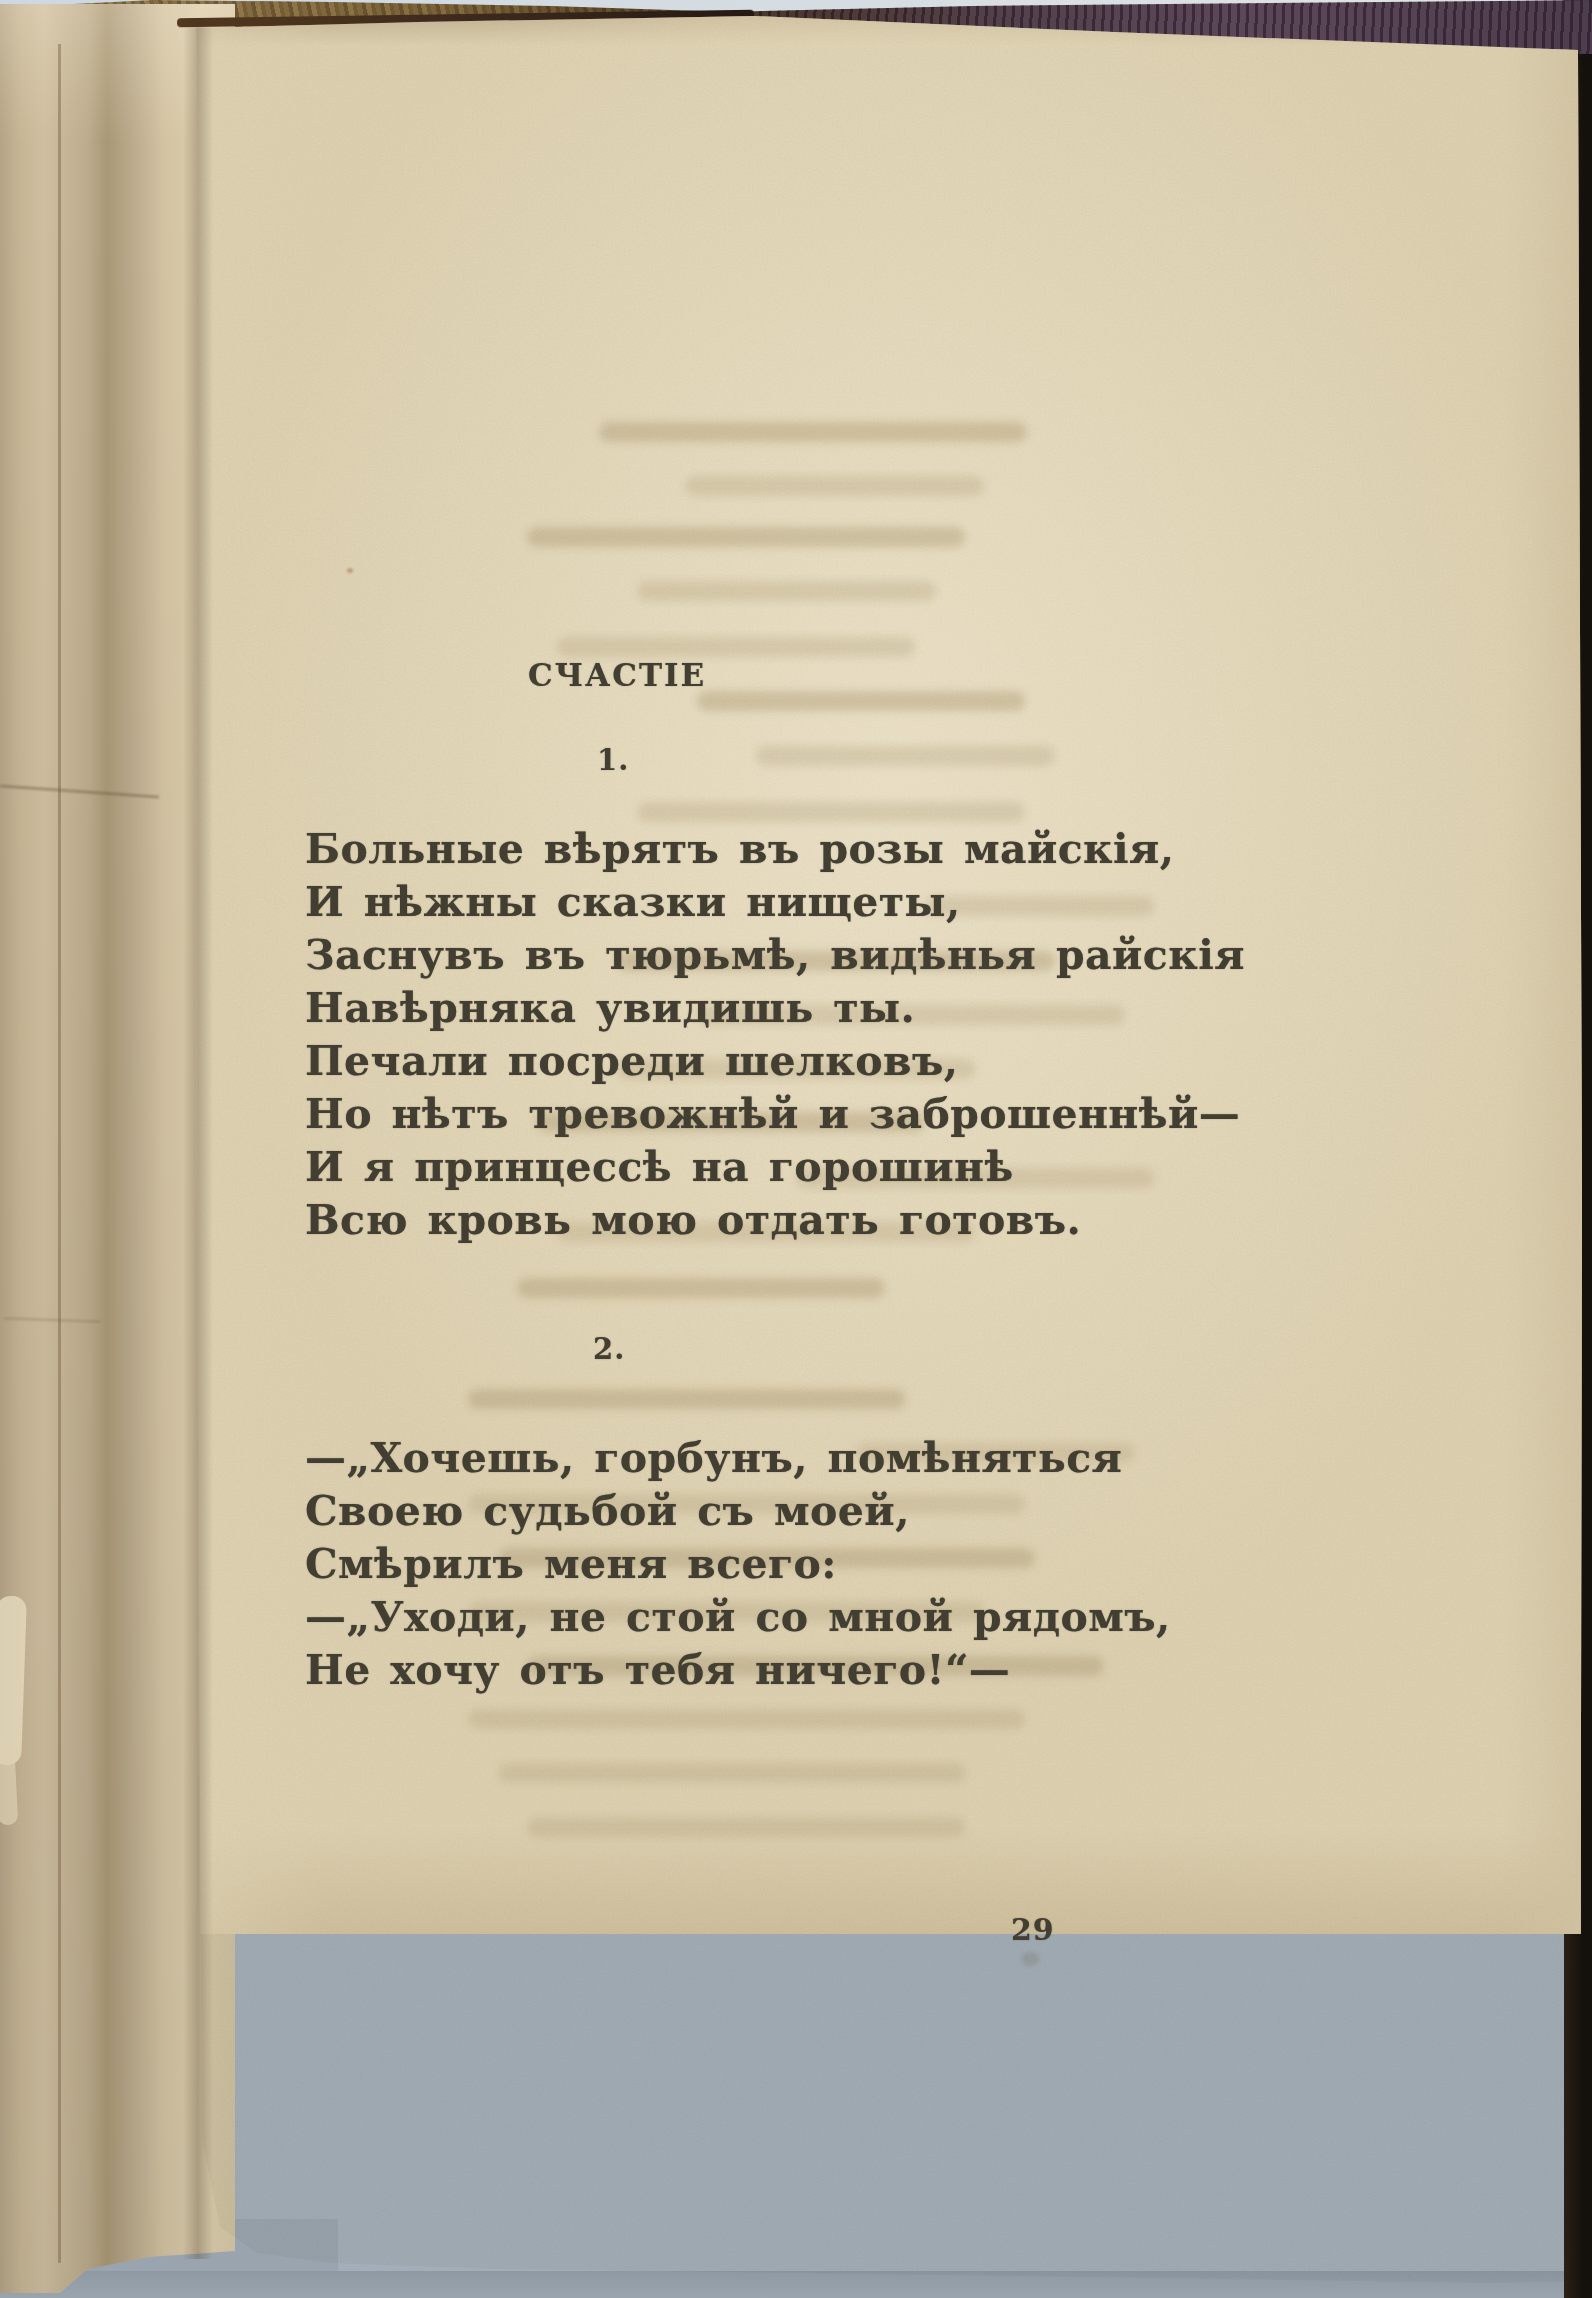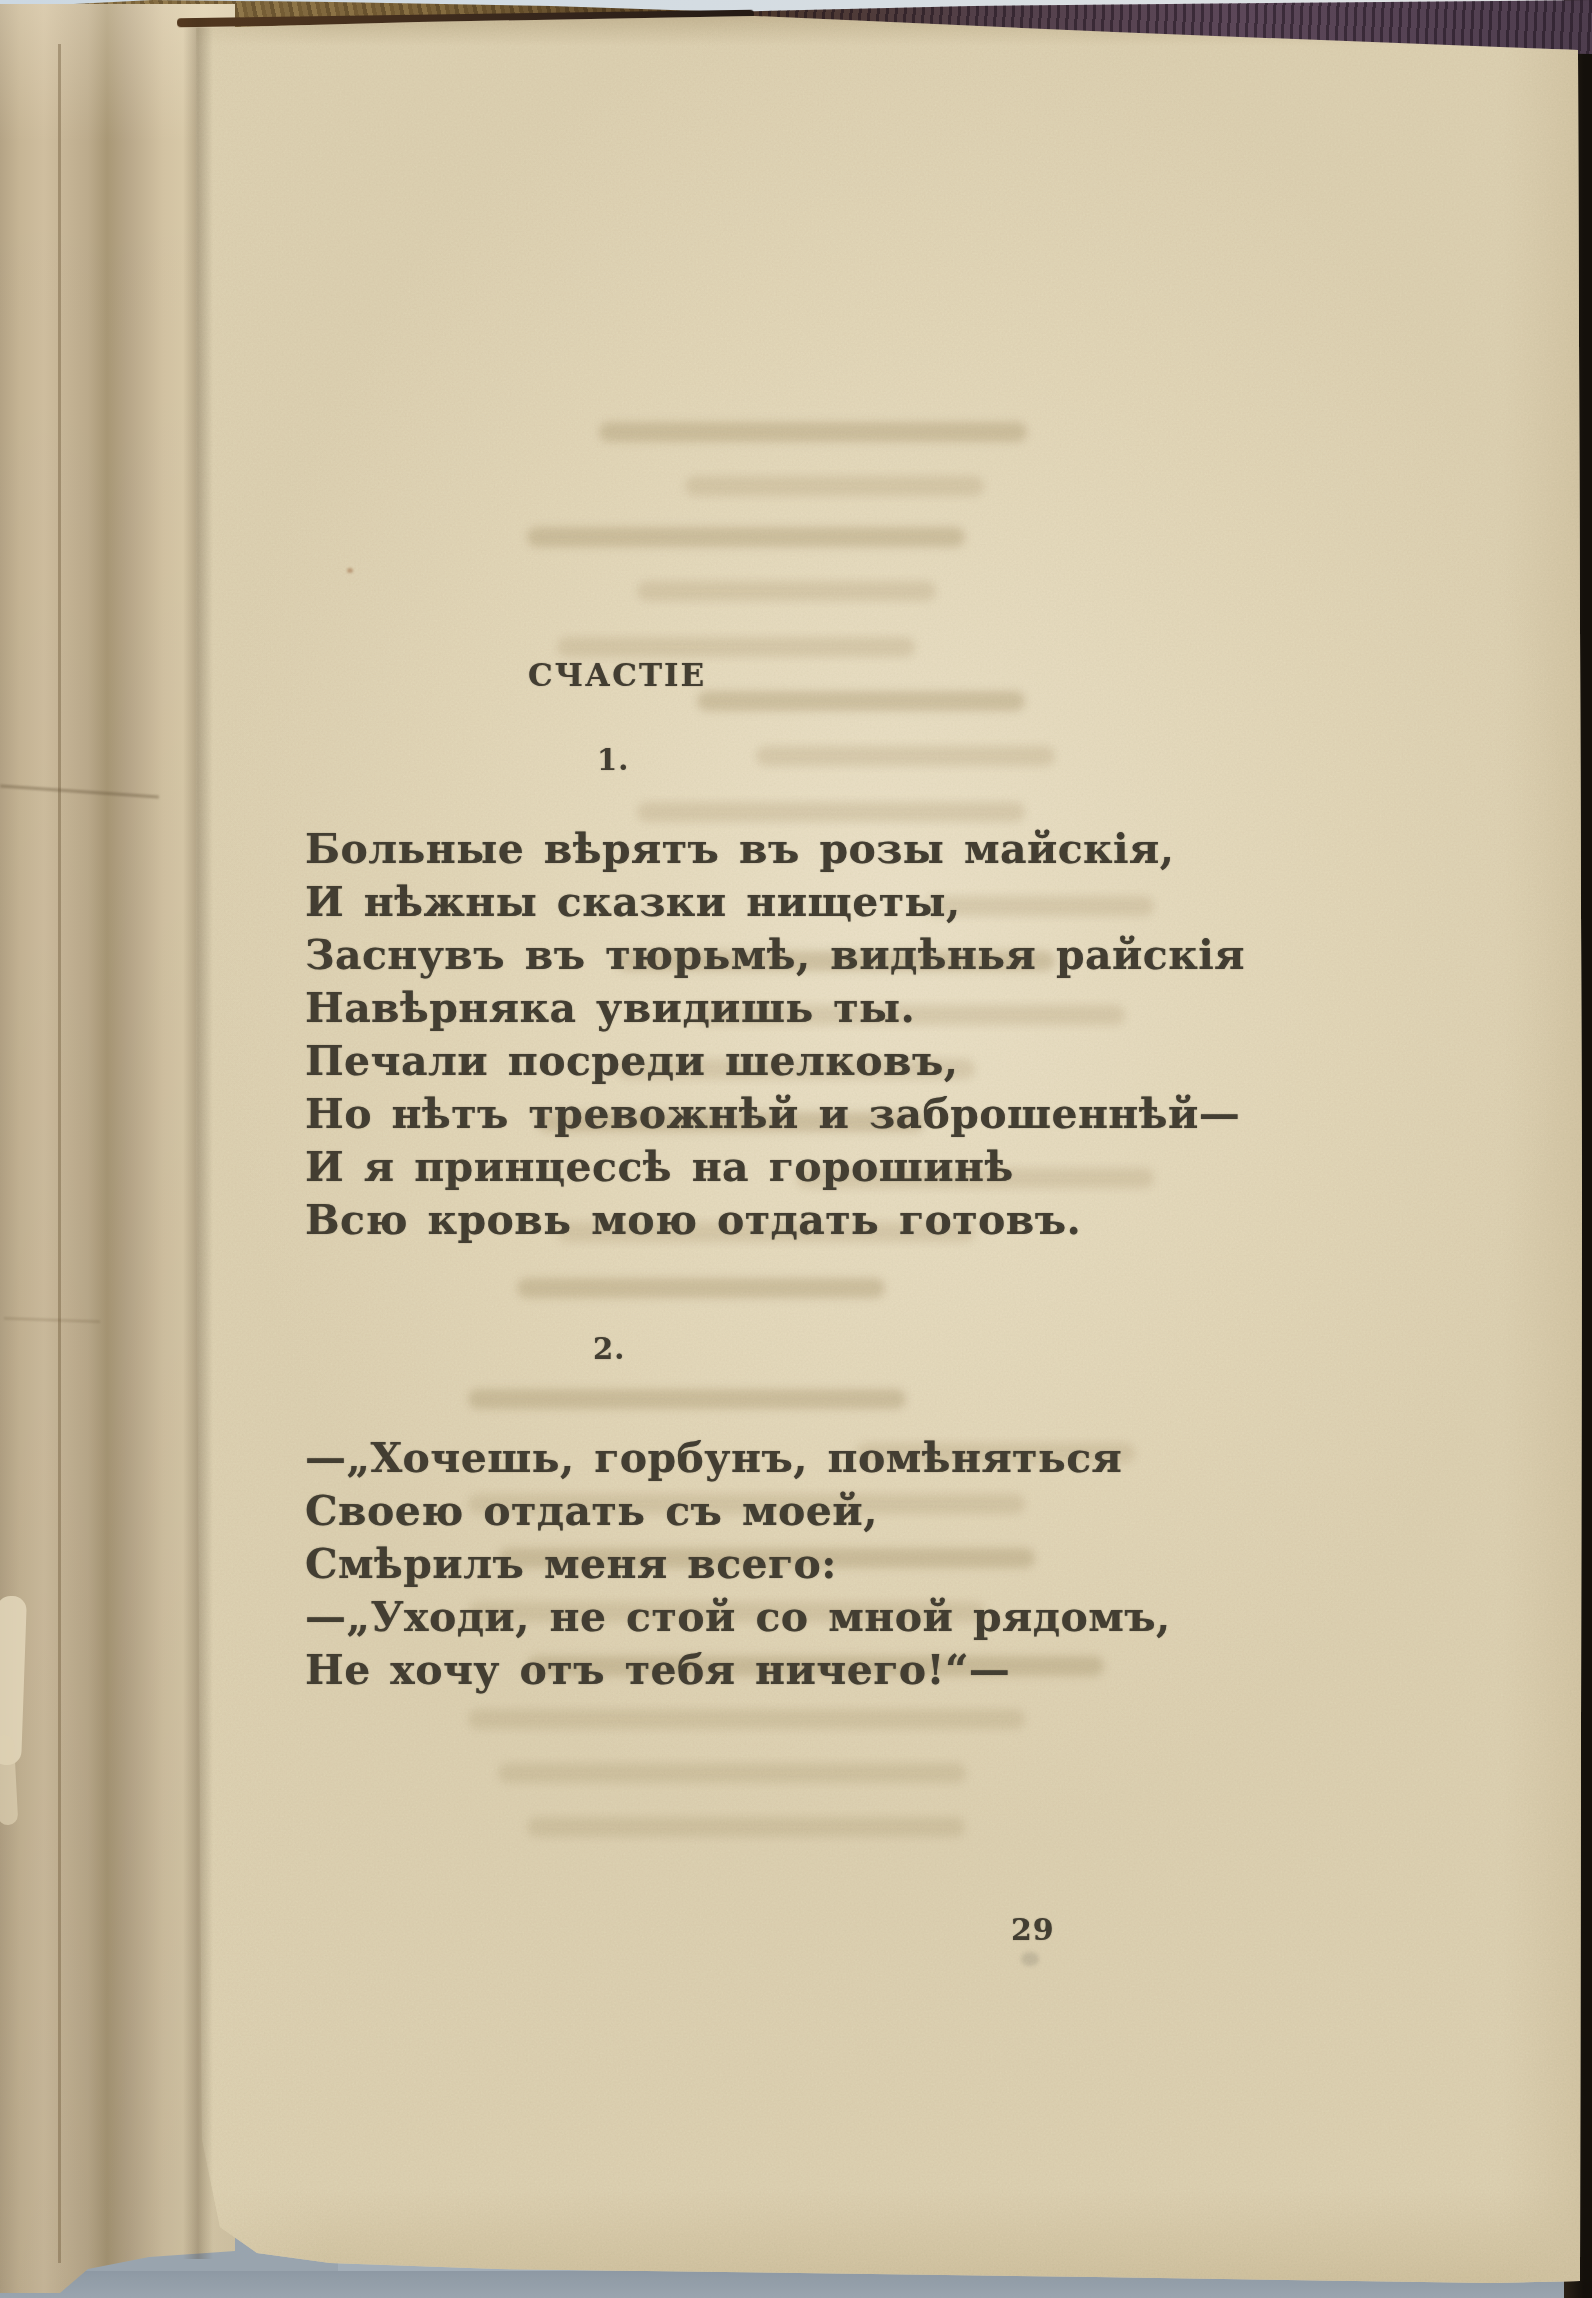--- a/index.html
+++ b/index.html
@@ -45,21 +45,21 @@
   .crease2{left:4px;top:1315px;width:96px;height:2px;background:rgba(96,78,52,.28);transform:rotate(2deg);filter:blur(1px);}
   .tear1{left:-6px;top:1592px;width:30px;height:169px;background:#e3d7bb;border-radius:14px;transform:rotate(2deg);opacity:.85;}
   .tear2{left:-4px;top:1731px;width:20px;height:90px;background:#ddd0b2;border-radius:10px;transform:rotate(-3deg);opacity:.7;}
   
   .top-line{left:177px;top:14px;width:577px;height:9px;border-radius:4px;
     background:linear-gradient(90deg,#53381f,#33241b 70%,#241a14);transform:rotate(-.85deg);filter:blur(0.4px);}
   .spine-shadow{left:183px;top:18px;width:30px;height:2241px;
     background:linear-gradient(90deg,rgba(0,0,0,0),rgba(62,45,24,.25),rgba(0,0,0,0));}
   
   .page{
-    left:0;top:0;width:1592px;height:2298px;
+    left:0;top:0;width:1592px;height:1934px;
     clip-path:polygon(196px 28px,418px 22px,754px 16px,1114px 32px,1578px 50px,1582px 1194px,1580px 2281px,1491px 2283px,1095px 2277px,498px 2269px,330px 2263px,257px 2253px,220px 2227px,202px 2139px,196px 1095px);
     background:
       radial-gradient(945px 1294px at 56% 40%,#f0e6cd 0%,#e7dbbd 46%,rgba(0,0,0,0) 72%),
       linear-gradient(90deg,#c9b896 0px,#d9cba9 50px,#e2d6b7 119px,rgba(0,0,0,0) 328px),
       linear-gradient(270deg,#d6c8a7 0px,rgba(0,0,0,0) 90px),
       linear-gradient(180deg,rgba(130,104,62,.38) 0px,rgba(0,0,0,0) 46px),
       linear-gradient(0deg,#d2c3a0 0px,rgba(0,0,0,0) 109px),
       #e1d5b6;
   }
   .paper-tex{position:absolute;left:0;top:0;
@@ -146,21 +146,21 @@
     <div>Печали посреди шелковъ,</div>
     <div>Но нѣтъ тревожнѣй и заброшеннѣй—</div>
     <div>И я принцессѣ на горошинѣ</div>
     <div>Всю кровь мою отдать готовъ.</div>
   </div>
 
   <div class="abs ink secnum num2">2.</div>
 
   <div class="abs ink stanza stanza2">
     <div>—„Хочешь, горбунъ, помѣняться</div>
-    <div>Своею отдать съ моей,</div>
+    <div>Своею судьбой съ моей,</div>
     <div>Смѣрилъ меня всего:</div>
     <div>—„Уходи, не стой со мной рядомъ,</div>
     <div>Не хочу отъ тебя ничего!“—</div>
   </div>
 
   <div class="abs ink pageno">29</div>
 </div>
 
 <div class="abs spine-shadow"></div>
 

